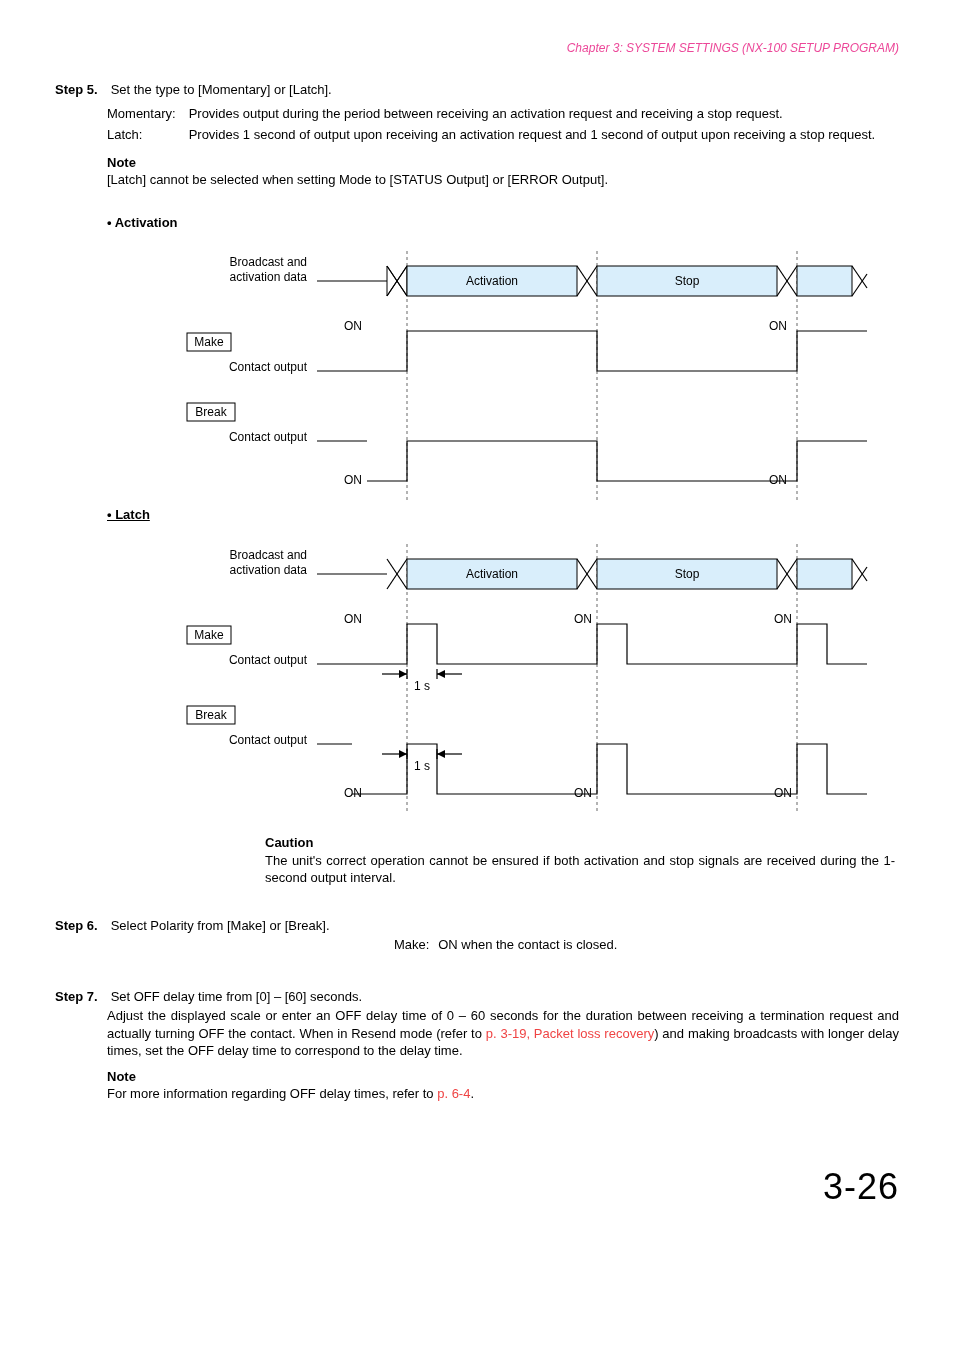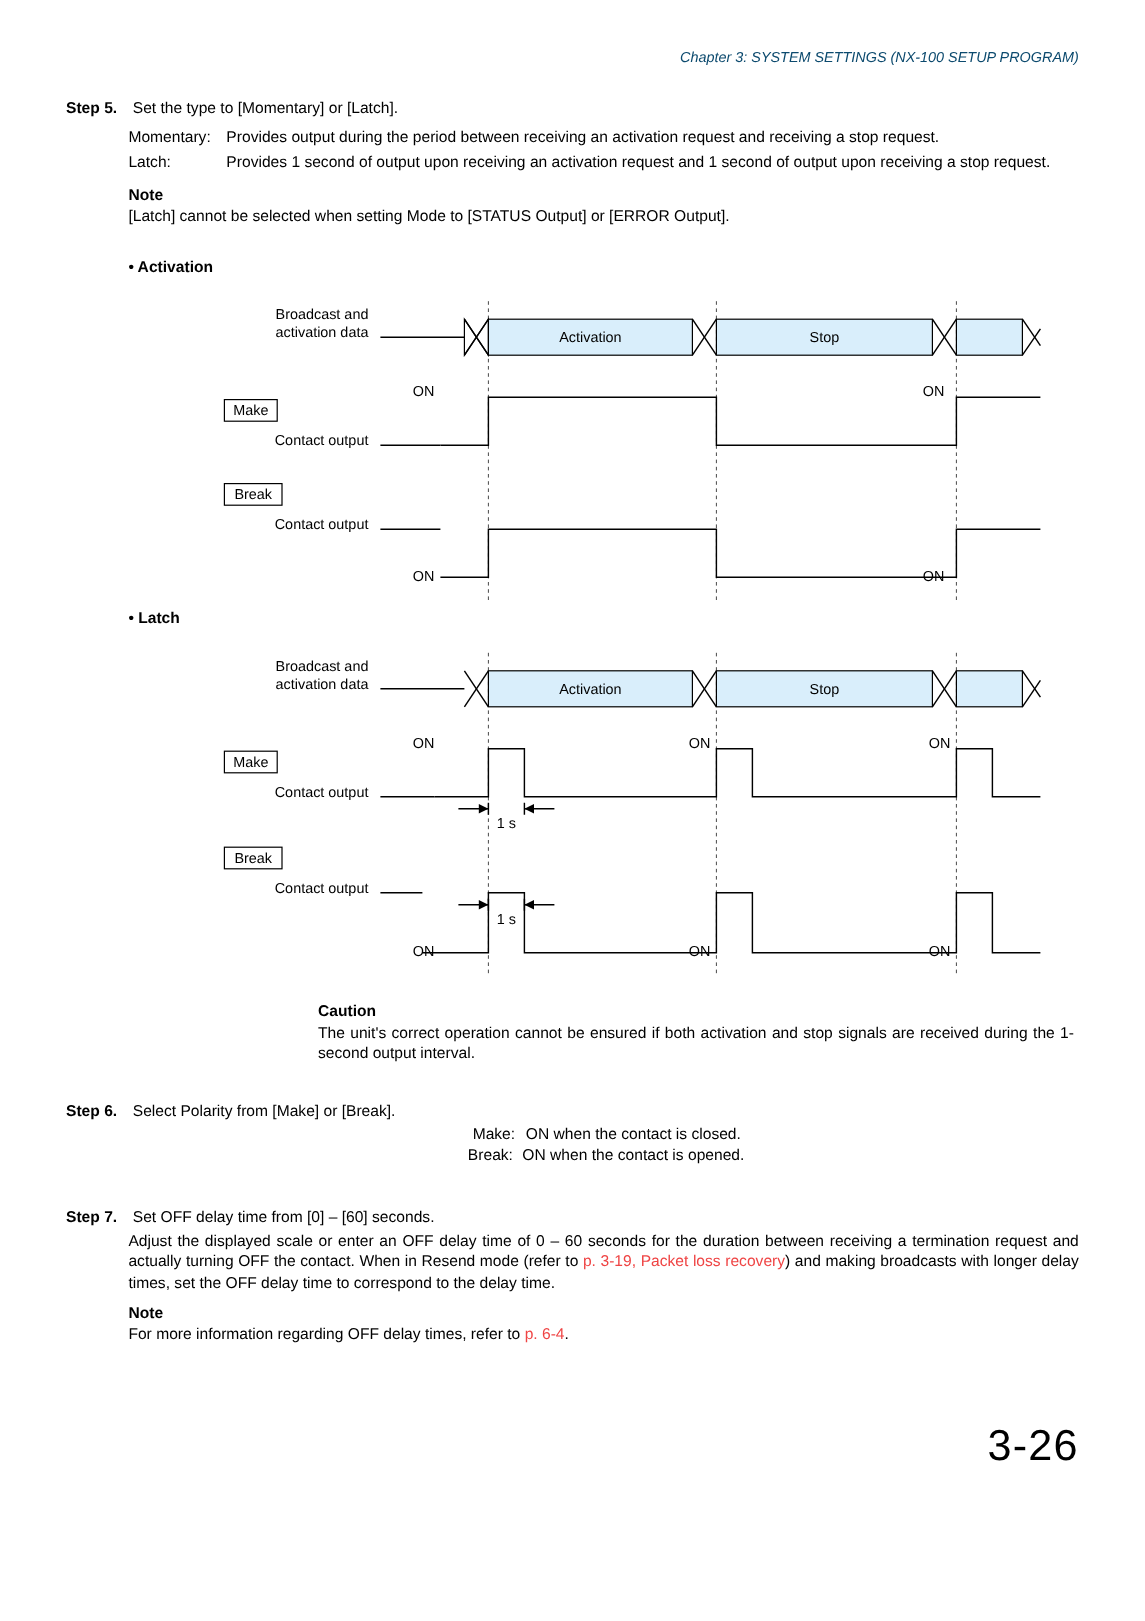--- a/index.html
+++ b/index.html
@@ -7,21 +7,21 @@
     font-size: 13px;
     color: #000;
     margin: 0;
     padding: 40px 55px 30px 55px;
     width: 844px;
     background: #fff;
     line-height: 1.35;
   }
   .header-right {
     text-align: right;
-    color: #0c4a6e;
+    color: #ec4899;
     font-style: italic;
     font-size: 12px;
     margin-bottom: 25px;
   }
   .step-row { margin-bottom: 2px; }
   .step-label { font-weight: bold; display: inline-block; width: 52px; vertical-align: top; }
   .step-body { display: inline-block; width: 780px; vertical-align: top; }
   .def-table { margin-top: 6px; margin-left: 52px; }
   .def-term { display: inline-block; width: 78px; vertical-align: top; }
   .def-desc { display: inline-block; width: 700px; vertical-align: top; text-align: justify; }
@@ -108,21 +108,21 @@
     <text class="svg-text rt" x="200" y="200">Contact output</text>
     <line class="sig-line" x1="210" y1="200" x2="260" y2="200"></line>
 
     <polyline class="sig-line" points="260,240 300,240 300,200 490,200 490,240 690,240 690,200 760,200"></polyline>
 
     <text class="svg-text rt" x="255" y="243">ON</text>
     <text class="svg-text rt" x="680" y="243">ON</text>
   </svg>
 </div>
 
-<div class="diagram-wrap" style="margin-top:5px;">
+<div class="diagram-wrap" style="margin-top:5px;text-decoration:underline;">
   <div class="dia-title">• Latch</div>
   <svg width="770" height="280">
     <line class="dashed" x1="300" y1="10" x2="300" y2="280"></line>
     <line class="dashed" x1="490" y1="10" x2="490" y2="280"></line>
     <line class="dashed" x1="690" y1="10" x2="690" y2="280"></line>
 
     <text class="svg-text rt" x="200" y="25">Broadcast and</text>
     <text class="svg-text rt" x="200" y="40">activation data</text>
     <line class="sig-line" x1="210" y1="40" x2="280" y2="40"></line>
     <line class="sig-line" x1="280" y1="25" x2="300" y2="55"></line>
@@ -185,24 +185,20 @@
 
 <div class="step-row">
   <span class="step-label">Step 6.</span>
   <span class="step-body">Select Polarity from [Make] or [Break].</span>
 </div>
 <div style="margin-left:52px; margin-top:2px;text-align:center;">
   <div>
     <span style="display:inline-block; width:46px;">Make:</span>
     <span>ON when the contact is closed.</span>
   </div>
-  <div>
-    <span style="display:inline-block; width:46px;">Break:</span>
-    <span>ON when the contact is opened.</span>
-  </div>
 </div>
 
 <div class="step-row" style="margin-top:34px;">
   <span class="step-label">Step 7.</span>
   <span class="step-body">Set OFF delay time from [0] – [60] seconds.</span>
 </div>
 <div style="margin-left:52px;" class="just">
   <span>Adjust the displayed scale or enter an OFF delay time of 0 – 60 seconds for the duration between receiving a termination request and actually turning OFF the contact. When in Resend mode (refer to </span><span class="link">p. 3-19, Packet loss recovery</span><span>) and making broadcasts with longer delay times, set the OFF delay time to correspond to the delay time.</span>
 </div>
 <div style="margin-left:52px; margin-top:8px;">

